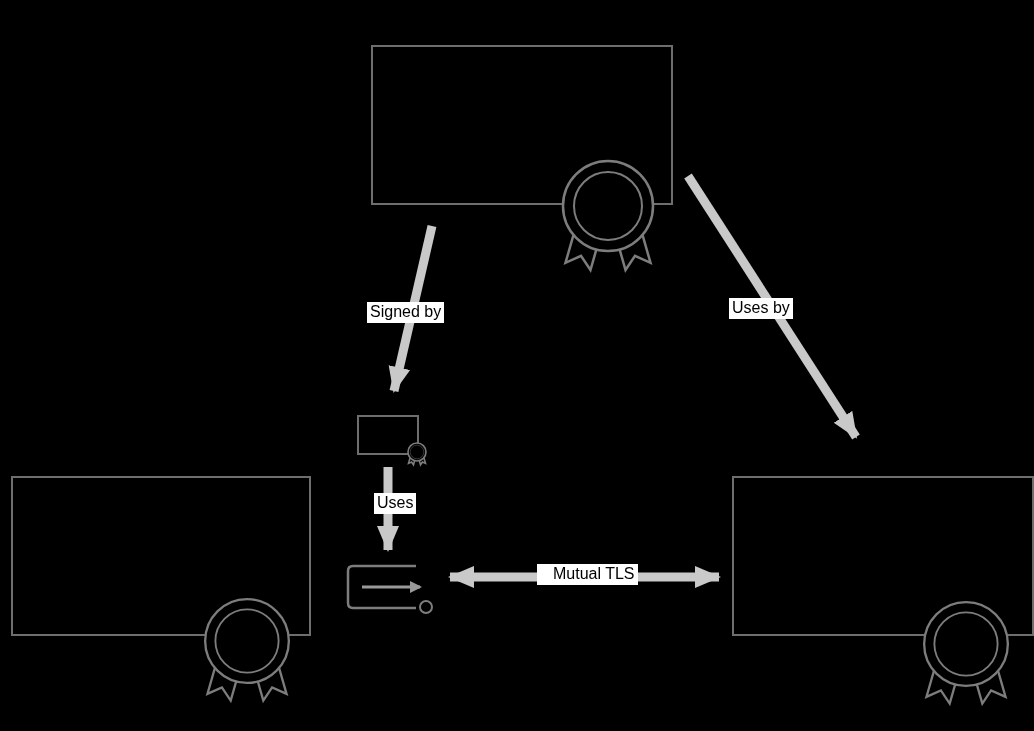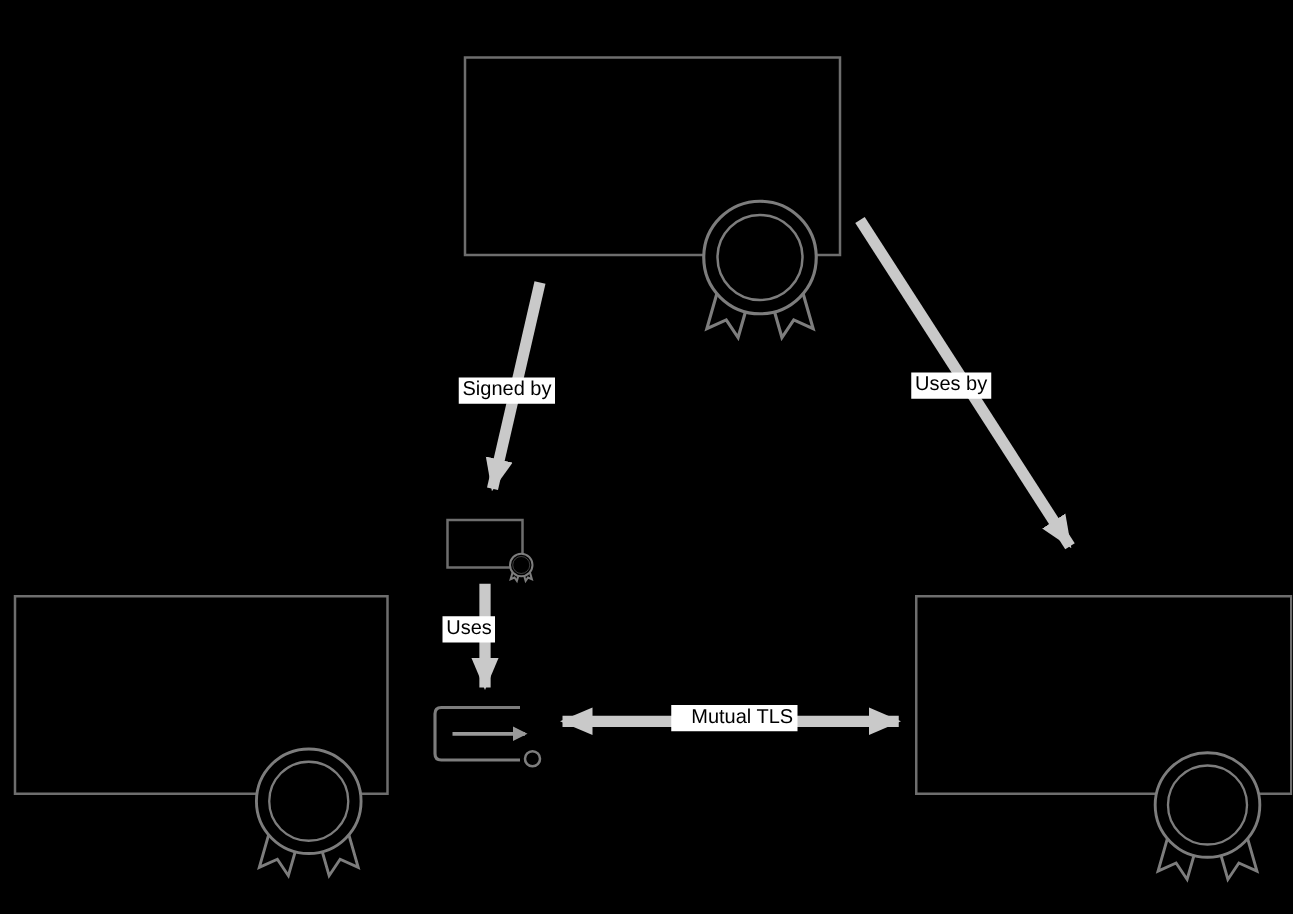--- a/index.html
+++ b/index.html
@@ -66,21 +66,21 @@
     background: #ffffff;
     color: #000000;
     font-size: 16px;
     line-height: 1.3;
     padding: 0 3px;
     white-space: nowrap;
     z-index: 2;
   }
   .lbl-signed  { left: 367px; top: 302px; }
   .lbl-known   { left: 729px; top: 298px; }
-  .lbl-uses    { left: 354px; top: 493px; }
+  .lbl-uses    { left: 374px; top: 493px; }
   .lbl-mtls    { left: 537px; top: 564px; padding-left: 16px; }
 </style>
 </head>
 <body>
 
 <div class="stage">
 
   <svg width="1034" height="731" viewBox="0 0 1034 731">
     <defs>
 

